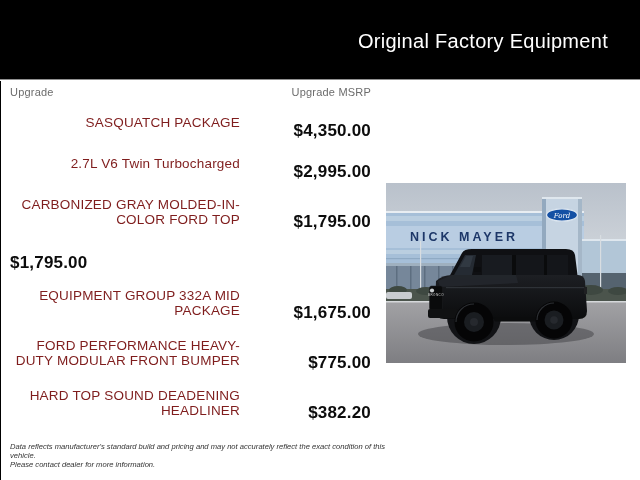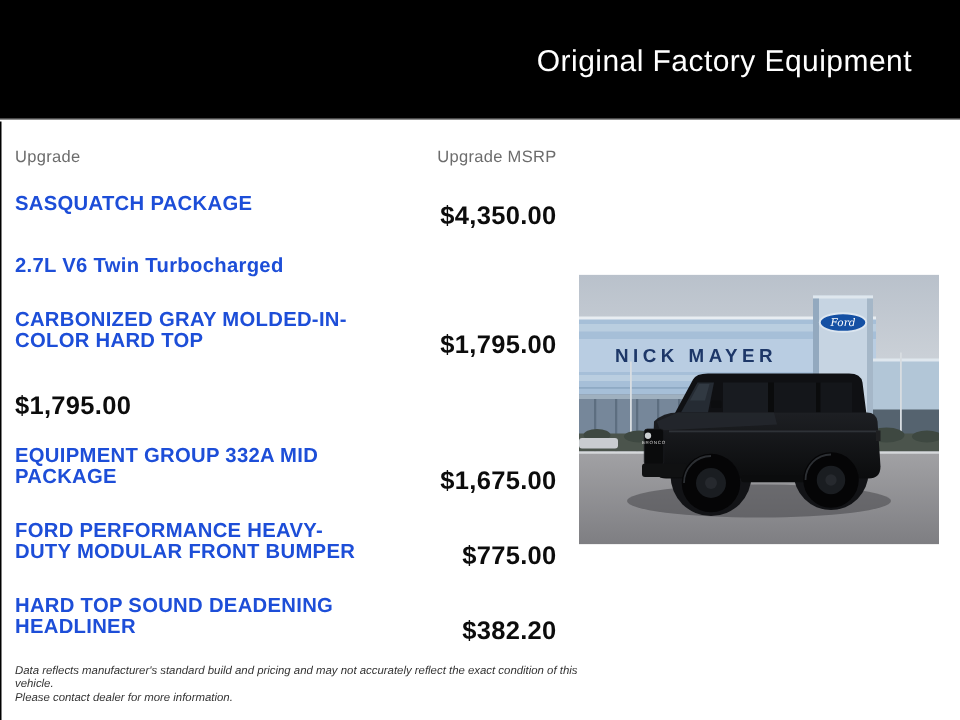--- a/index.html
+++ b/index.html
@@ -10,25 +10,25 @@
   
   .header{position:absolute;left:0;top:0;width:640px;height:80px;background:#000000;
           border-bottom:1px solid #8f8f8f;display:flex;align-items:center;
           justify-content:flex-end;box-sizing:border-box;padding-right:32px;}
   .header-title{color:#ffffff;font-size:20px;letter-spacing:.3px;padding-top:4px;}
 
   
   .edge-line{position:absolute;left:0;top:81px;width:1px;height:399px;background:#000000;}
 
   
-  .content{position:absolute;left:10px;top:99px;width:361px;}
+  .content{position:absolute;left:10px;top:86px;width:361px;text-align:right;}
   .col-headers{display:flex;justify-content:space-between;font-size:11px;color:#6c6c6c;
                margin-bottom:18px;letter-spacing:.2px;}
   .row{display:flex;justify-content:space-between;margin-bottom:21px;}
-  .row-name{width:230px;font-size:13.5px;line-height:14.5px;color:#1d4ed8;letter-spacing:.2px;font-weight:bold;}
+  .row-name{width:230px;font-size:13.5px;line-height:14.5px;color:#7f1d1d;letter-spacing:.2px;}
   .row-price{font-size:17px;font-weight:bold;color:#0c0c0c;align-self:flex-end;
              transform:translateY(5px);letter-spacing:.2px;white-space:nowrap;}
 
   
   .disclaimer{position:absolute;left:10px;top:442px;width:390px;font-size:7.6px;
               line-height:9px;font-style:italic;color:#333333;}
 
   
   .photo{position:absolute;left:386px;top:183px;width:240px;height:180px;overflow:hidden;}
   .photo svg{display:block;}
@@ -49,23 +49,24 @@
       <span>Upgrade</span>
       <span>Upgrade MSRP</span>
     </div>
 
     <div class="row">
       <div class="row-name">SASQUATCH PACKAGE</div>
       <div class="row-price">$4,350.00</div>
     </div>
     <div class="row">
       <div class="row-name">2.7L V6 Twin Turbocharged</div>
+      <div class="row-price">$2,995.00</div>
     </div>
     <div class="row">
-      <div class="row-name">CARBONIZED GRAY MOLDED-IN-COLOR HARD TOP</div>
+      <div class="row-name">CARBONIZED GRAY MOLDED-IN-COLOR FORD TOP</div>
       <div class="row-price">$1,795.00</div>
     </div>
     <div class="row">
       <div class="row-price">$1,795.00</div>
     </div>
     <div class="row">
       <div class="row-name">EQUIPMENT GROUP 332A MID PACKAGE</div>
       <div class="row-price">$1,675.00</div>
     </div>
     <div class="row">

